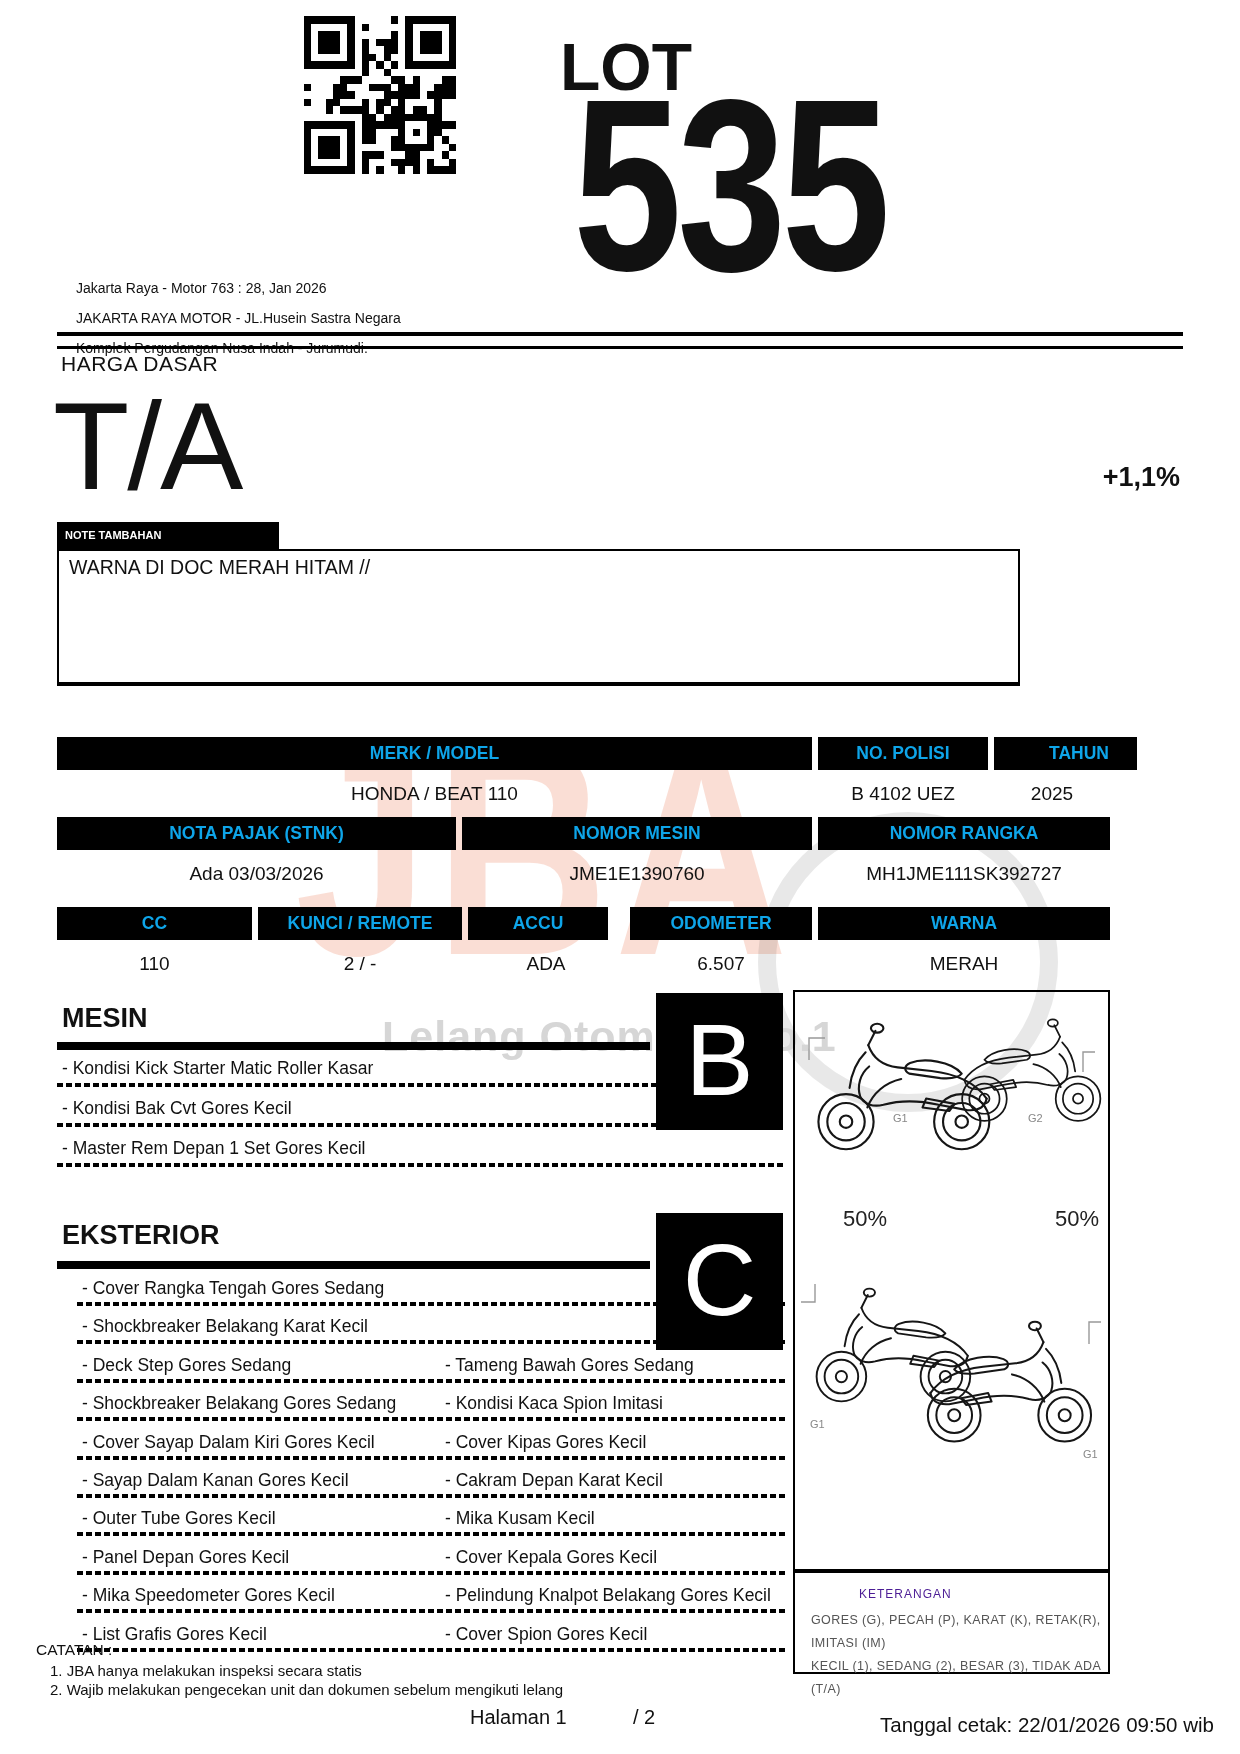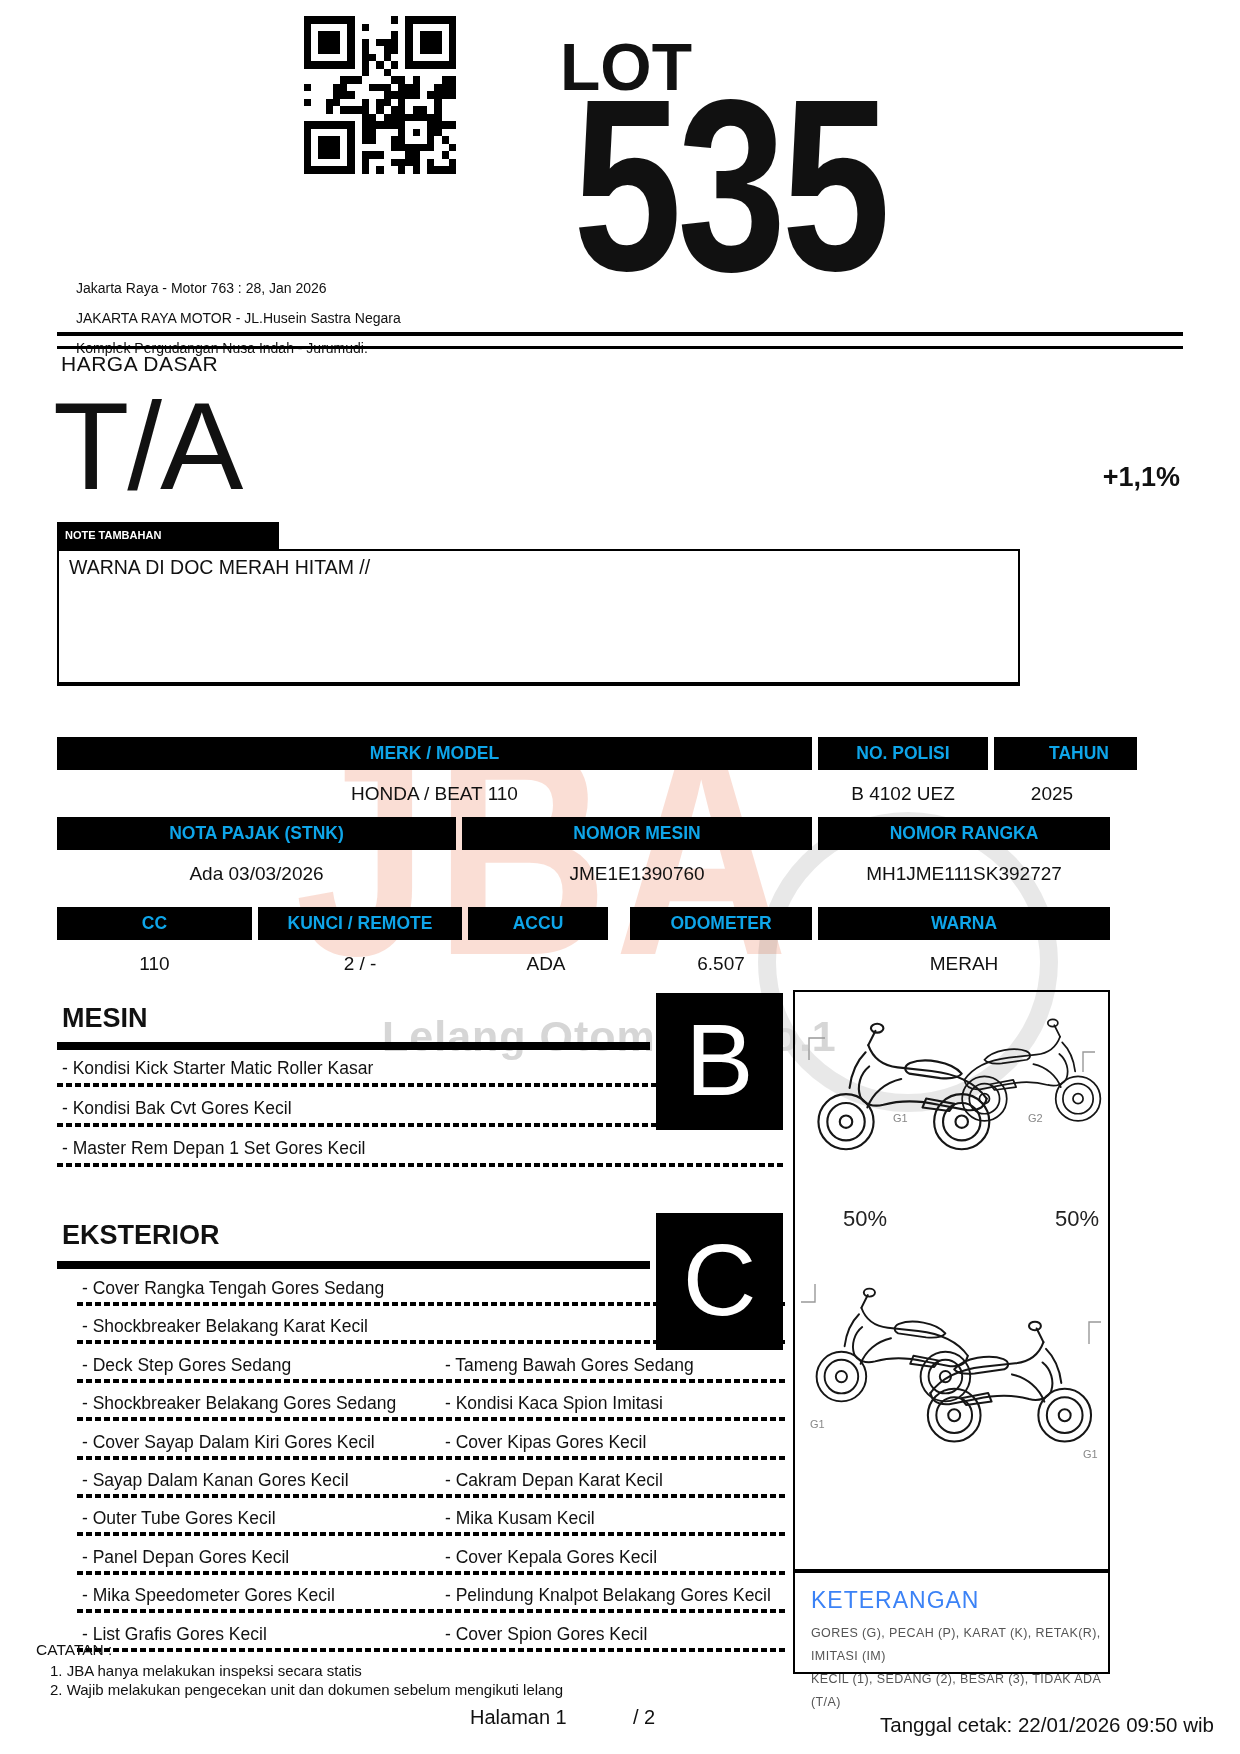--- a/index.html
+++ b/index.html
@@ -49,21 +49,21 @@
             background:repeating-linear-gradient(90deg,#000 0 6px,transparent 6px 9px);}
   .h40 .dashline{top:27px;}
   .h38 .dashline{top:26px;}
 
   .grade-box{position:absolute;left:656px;width:127px;height:137px;background:#000;color:#fff;
              text-align:center;font-size:102px;line-height:134px;z-index:5;}
 
   .diagram-box{left:793px;top:990px;width:317px;height:581px;border:2px solid #000;box-sizing:border-box;z-index:4;}
   .keterangan-box{left:793px;top:1571px;width:317px;height:103px;border:2px solid #000;box-sizing:border-box;
                   z-index:4;background:#fff;padding:14px 0 0 16px;}
-  .ket-title{font-size:23px;letter-spacing:1px;color:#3b82f6;font-weight:500;}
+  .ket-title{font-size:12px;letter-spacing:1px;color:#4c1d95;font-weight:500;margin-left:48px;}
   .ket-line{font-size:12.5px;color:#555;letter-spacing:0.4px;line-height:23px;}
 
   .pct{position:absolute;font-size:22px;color:#222;z-index:5;}
   .gtag{position:absolute;font-size:11px;color:#888;z-index:5;}
 
   .catatan-title{left:36px;top:1641px;font-size:15.5px;z-index:2;}
   .catatan-items{left:50px;top:1661px;font-size:15px;line-height:19px;z-index:2;}
 
   .footer-page{left:470px;top:1706px;font-size:20px;z-index:2;}
   .footer-of{left:633px;top:1706px;font-size:20px;z-index:2;}

